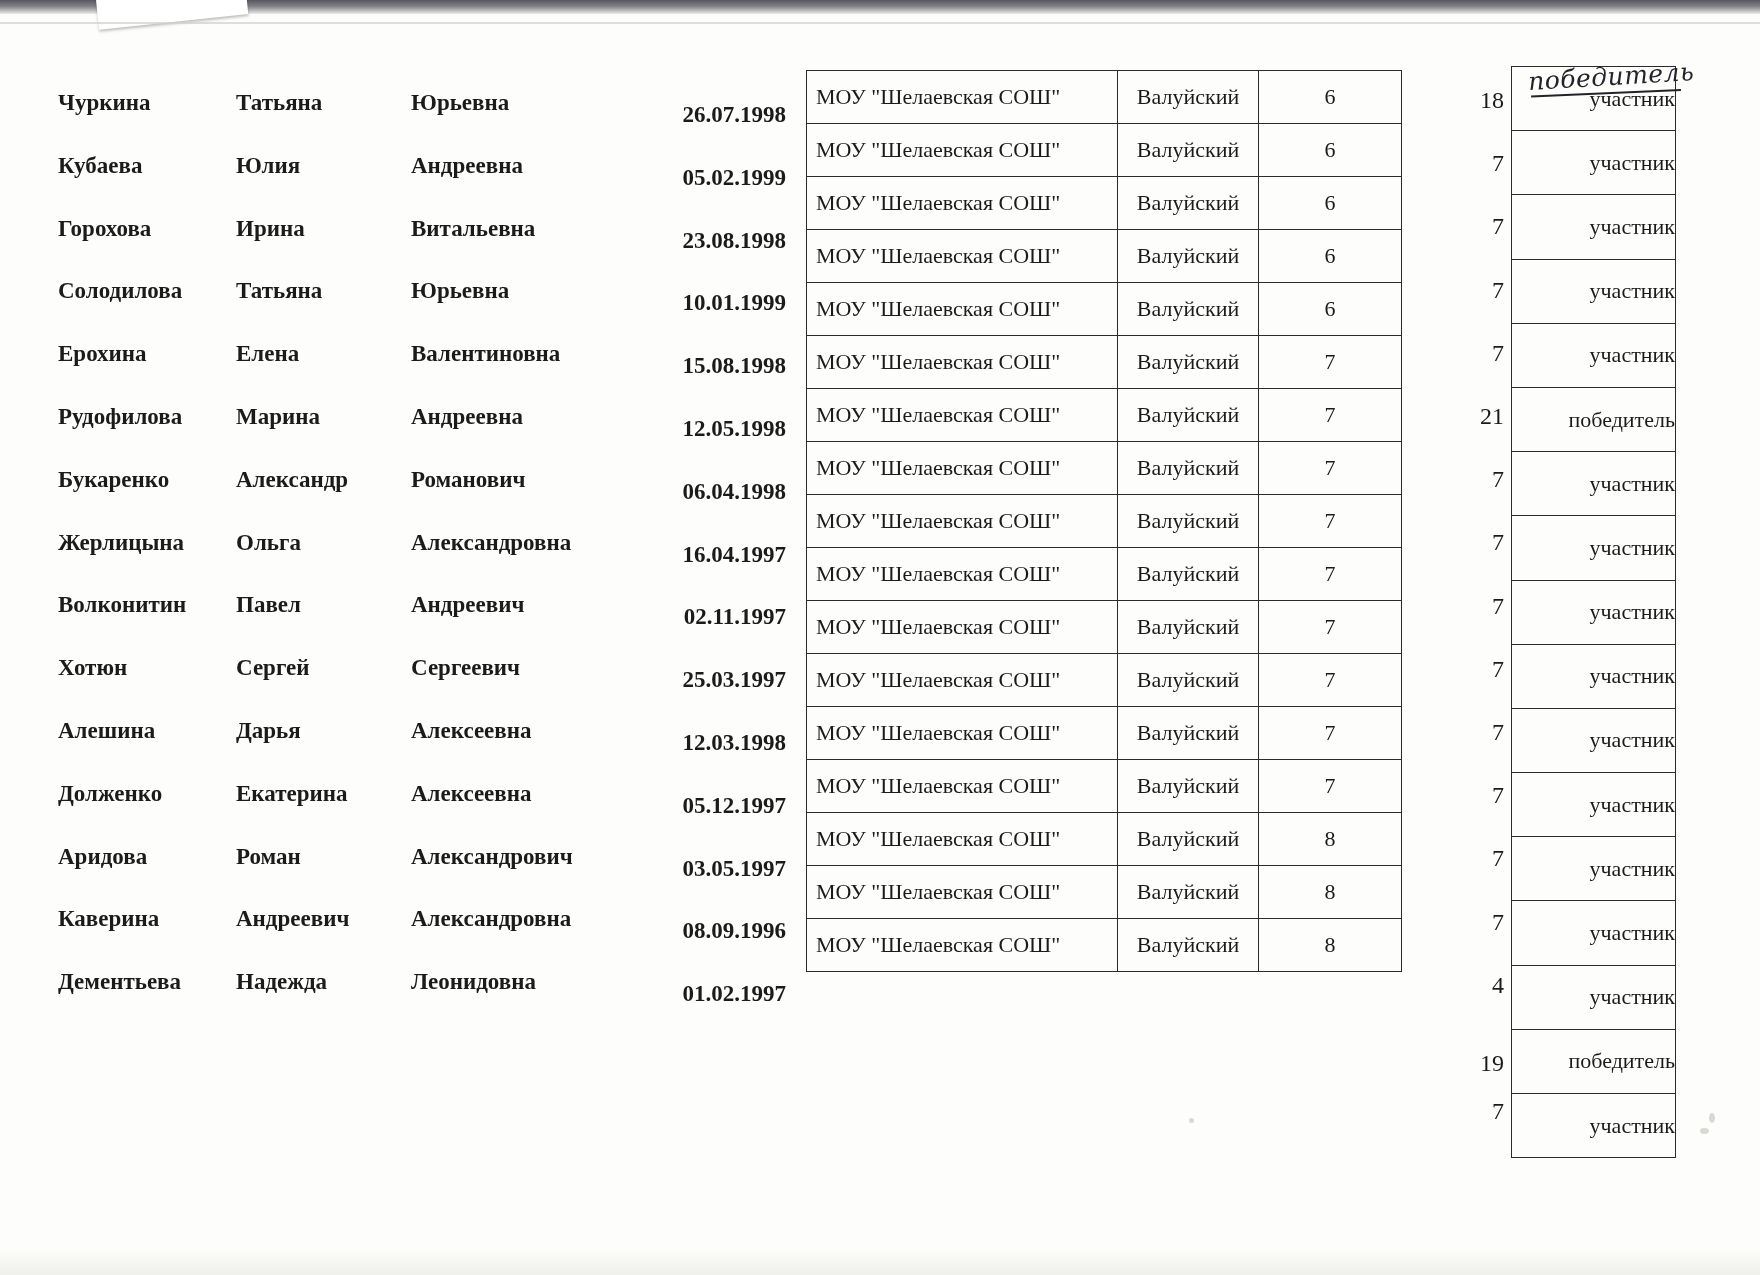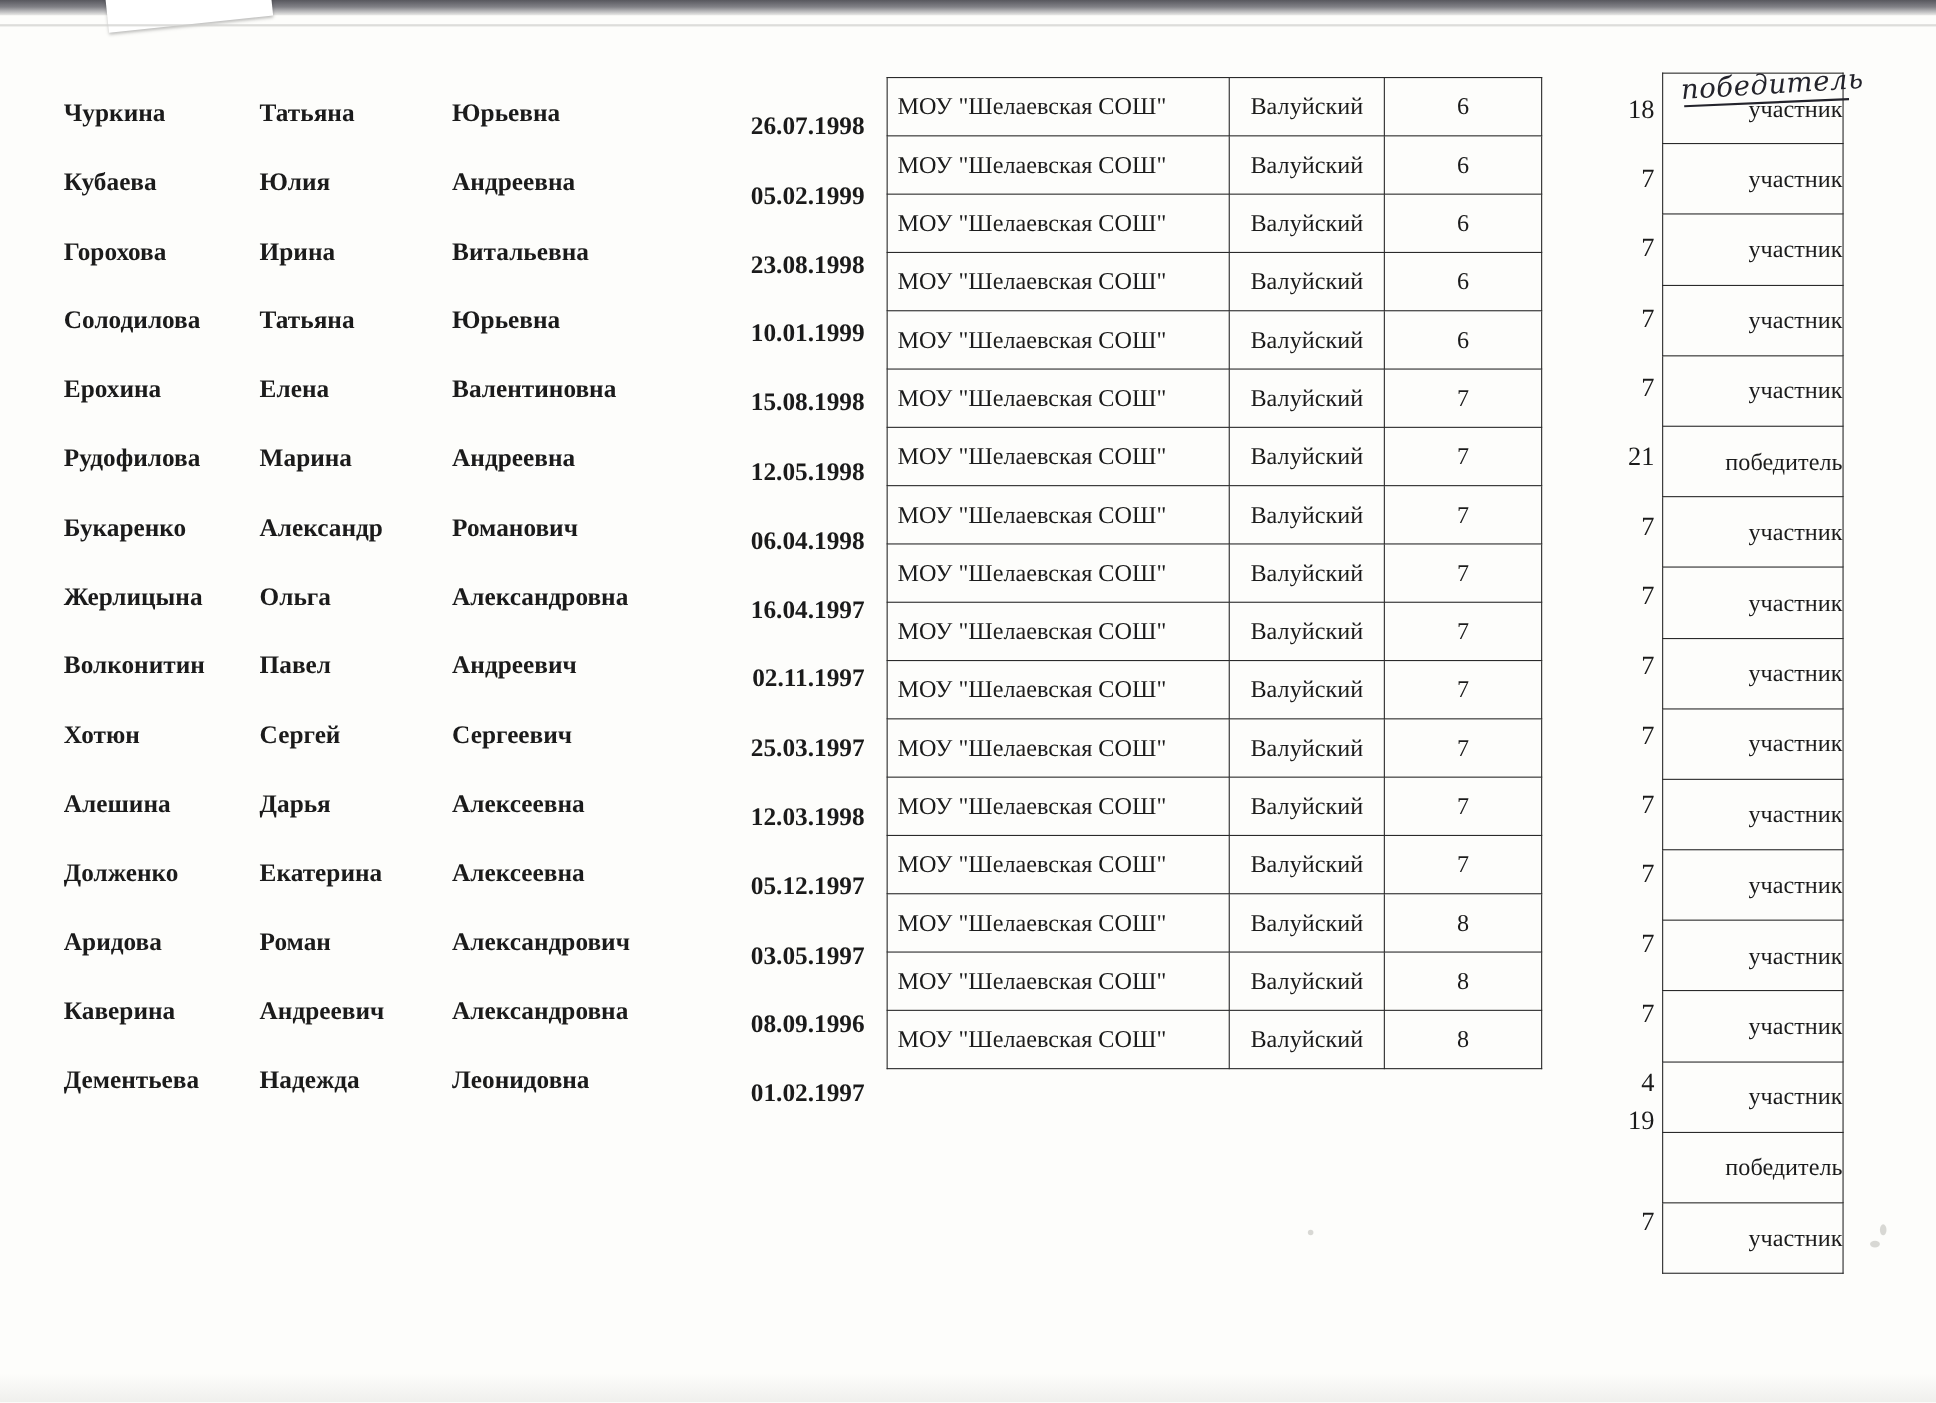--- a/index.html
+++ b/index.html
@@ -413,14 +413,14 @@
 <div class="score" style="left: 1458px; top: 403px;">21</div>
 <div class="score" style="left: 1458px; top: 466.2px;">7</div>
 <div class="score" style="left: 1458px; top: 529.4px;">7</div>
 <div class="score" style="left: 1458px; top: 592.6px;">7</div>
 <div class="score" style="left: 1458px; top: 655.8px;">7</div>
 <div class="score" style="left: 1458px; top: 719px;">7</div>
 <div class="score" style="left: 1458px; top: 782.2px;">7</div>
 <div class="score" style="left: 1458px; top: 845.4px;">7</div>
 <div class="score" style="left: 1458px; top: 908.6px;">7</div>
 <div class="score" style="left: 1458px; top: 971.8px;">4</div>
-<div class="score" style="left: 1458px; top: 1006px;">19</div>
+<div class="score" style="left: 1458px; top: 1050px;">19</div>
 <div class="score" style="left: 1458px; top: 1098.2px;">7</div>
 
 </body></html>

